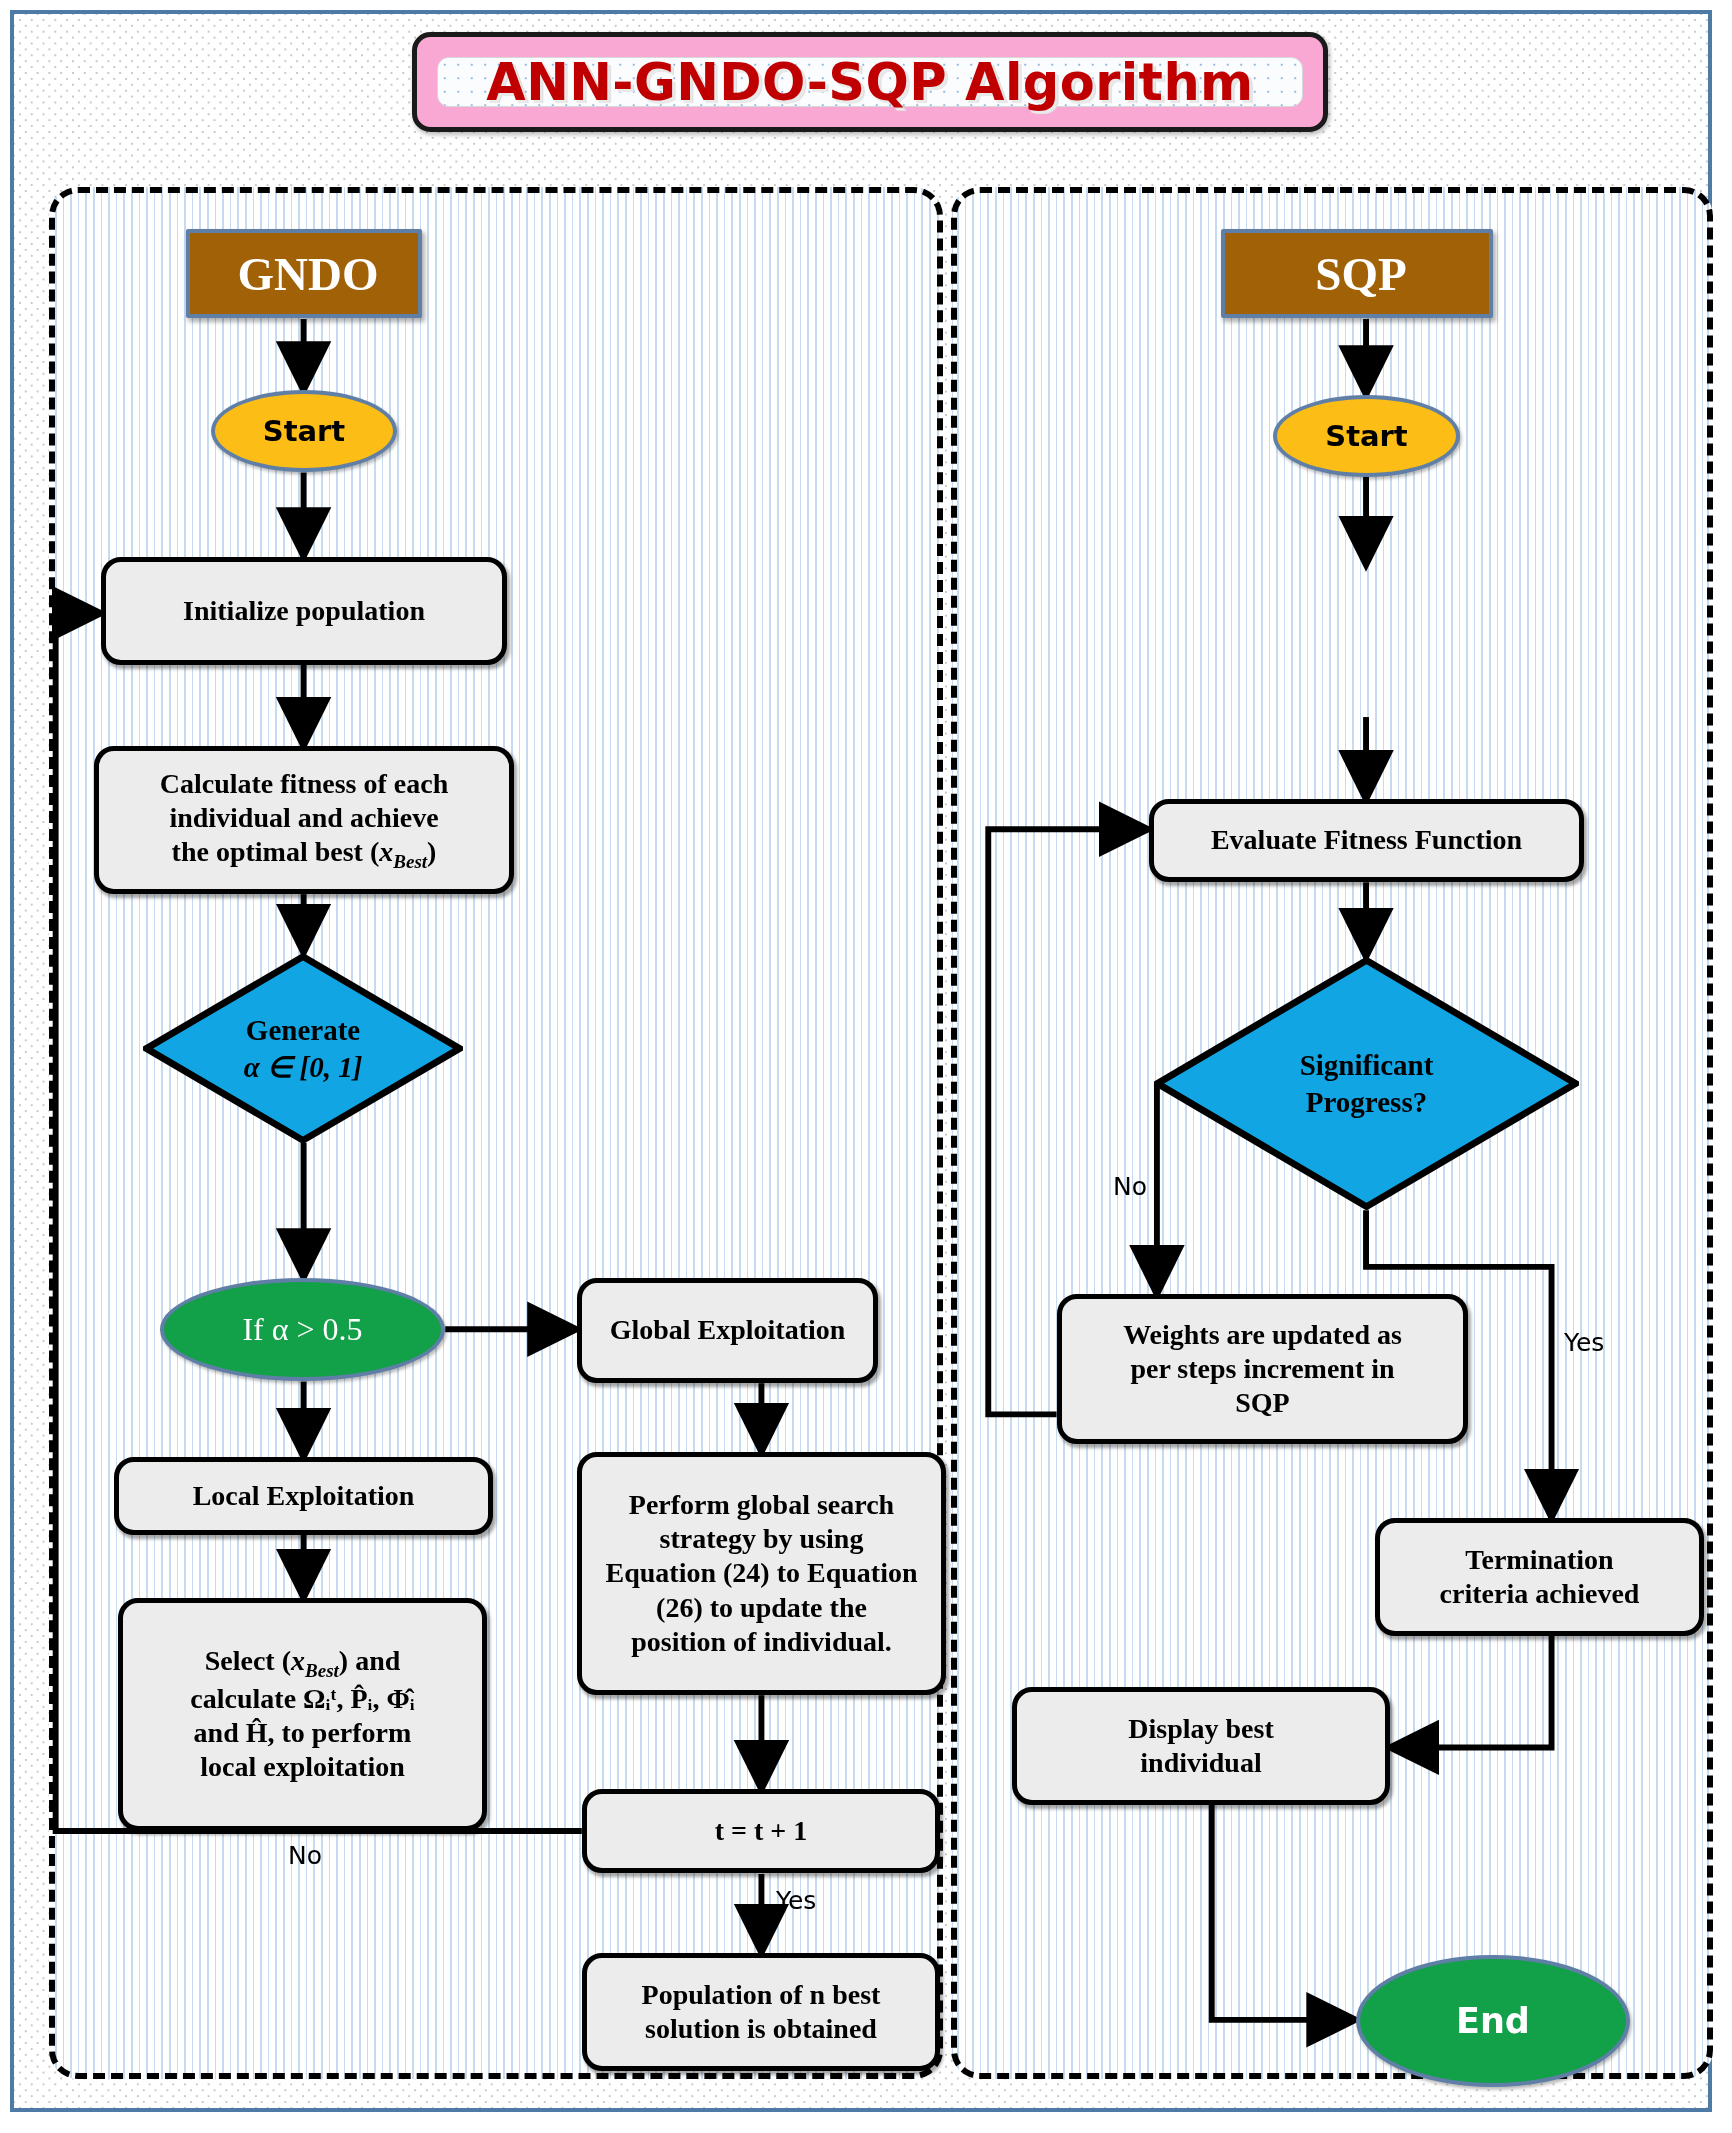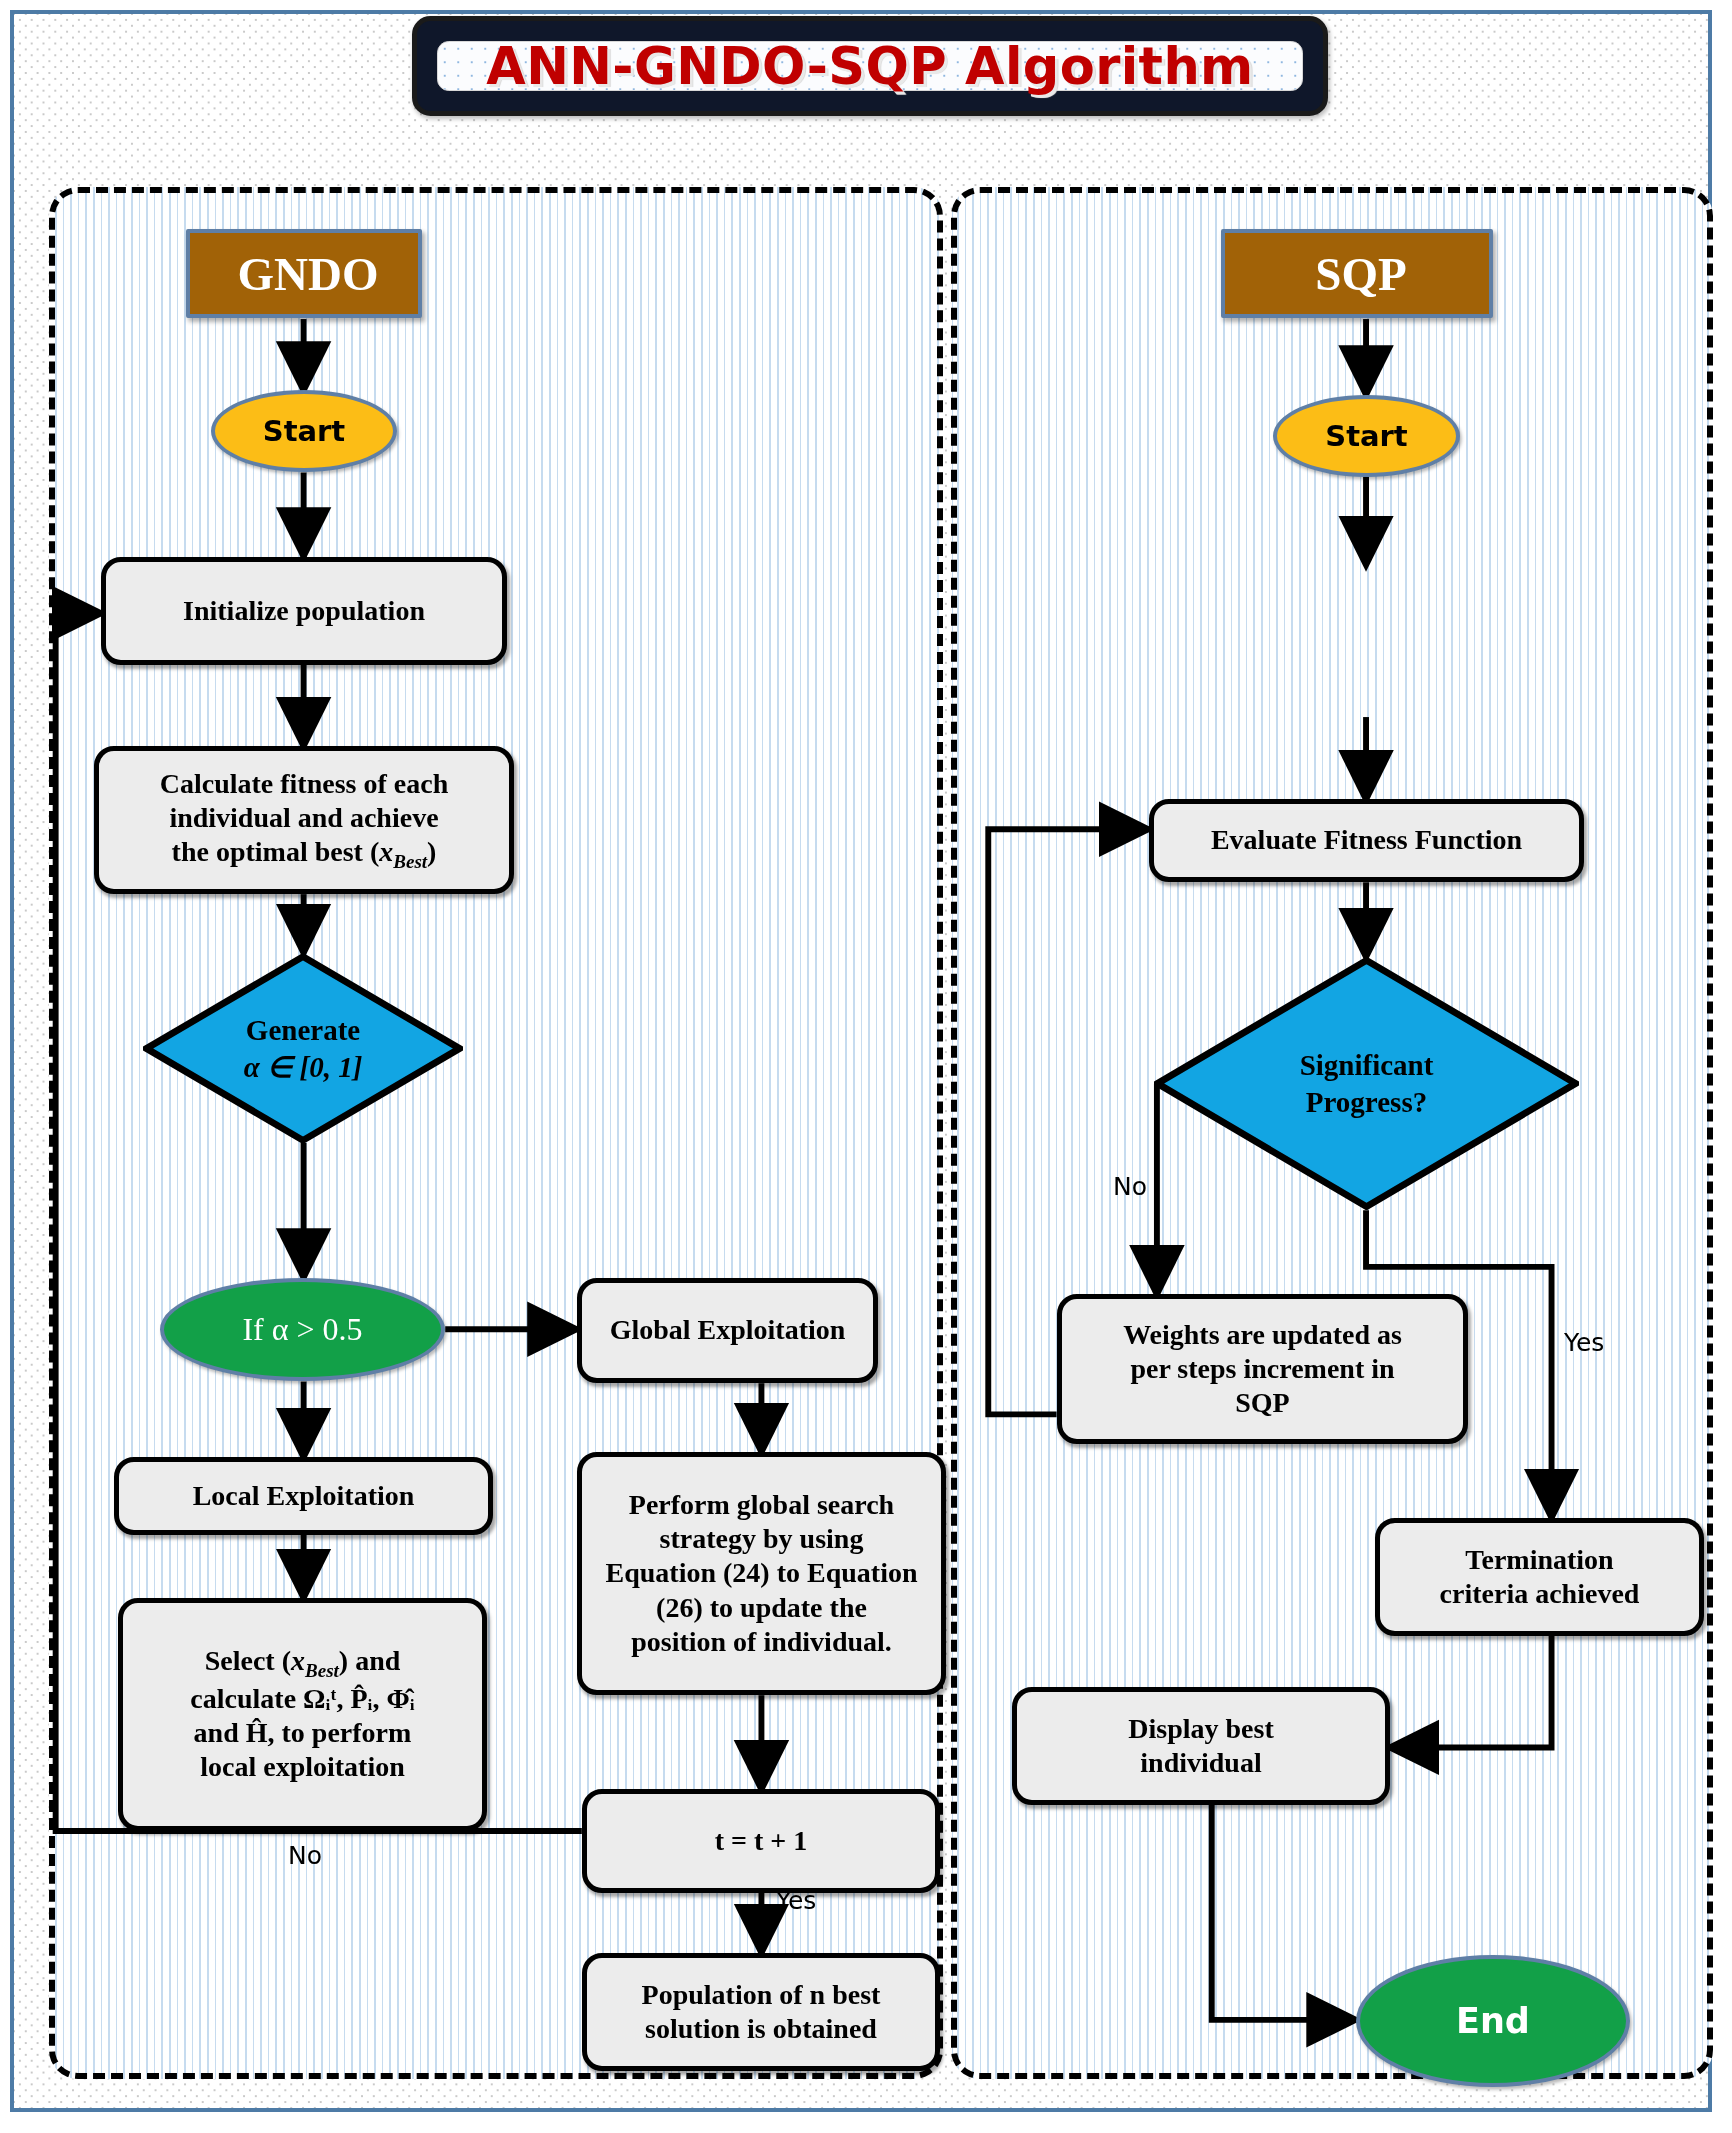--- a/index.html
+++ b/index.html
@@ -18,26 +18,26 @@
     box-sizing:border-box;
     background-color:#ffffff;
     background-image:
       radial-gradient(#c9c9c9 1.3px, transparent 1.4px),
       radial-gradient(#c9c9c9 1.3px, transparent 1.4px);
     background-size:11.8px 11.8px,11.8px 11.8px;
     background-position:0 0,5.9px 5.9px;
   }
   
   #title-plaque{
-    position:absolute;left:412px;top:16px;
+    position:absolute;left:412px;top:32px;
     width:916px;height:100px;
     border:5px solid #1a1a1a;
     border-radius:18.6px;
     box-sizing:border-box;
-    background:#0f172a;
+    background:#f9a8d4;
     box-shadow:1.7px 2.5px 4.2px rgba(0,0,0,.25);
     padding:20px;
   }
   #title-plaque .inner{
     width:100%;height:100%;
     border:1.7px solid #d8d8d8;
     border-radius:11.8px;
     box-sizing:border-box;
     background-color:#fbfcfe;
     background-image:radial-gradient(#8fb7e0 1.1px, transparent 1.2px);
@@ -245,21 +245,21 @@
   <div class="node proc" style="left:577px;top:1452px;width:369px;height:243px;">
     <div>
       <span>Perform global search</span><br>
       <span>strategy by using</span><br>
       <span>Equation (24) to Equation</span><br>
       <span>(26) to update the</span><br>
       <span>position of individual.</span>
     </div>
   </div>
 
-  <div class="node proc" style="left:582px;top:1789px;width:358px;height:104px;">t = t + 1</div>
+  <div class="node proc" style="left:582px;top:1789px;width:358px;height:84px;">t = t + 1</div>
 
   <div class="node proc" style="left:582px;top:1953px;width:358px;height:118px;">
     <div>
       <span>Population of n best</span><br>
       <span>solution is obtained</span>
     </div>
   </div>
 
   <span class="edge-label" style="left:288px;top:1841px;">No</span>
   <span class="edge-label" style="left:776px;top:1886px;">Yes</span>

